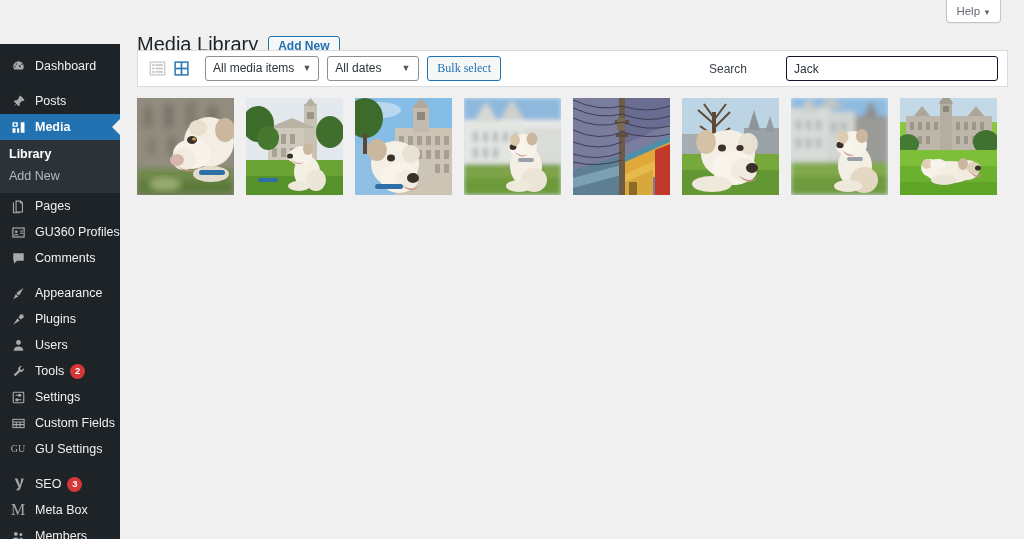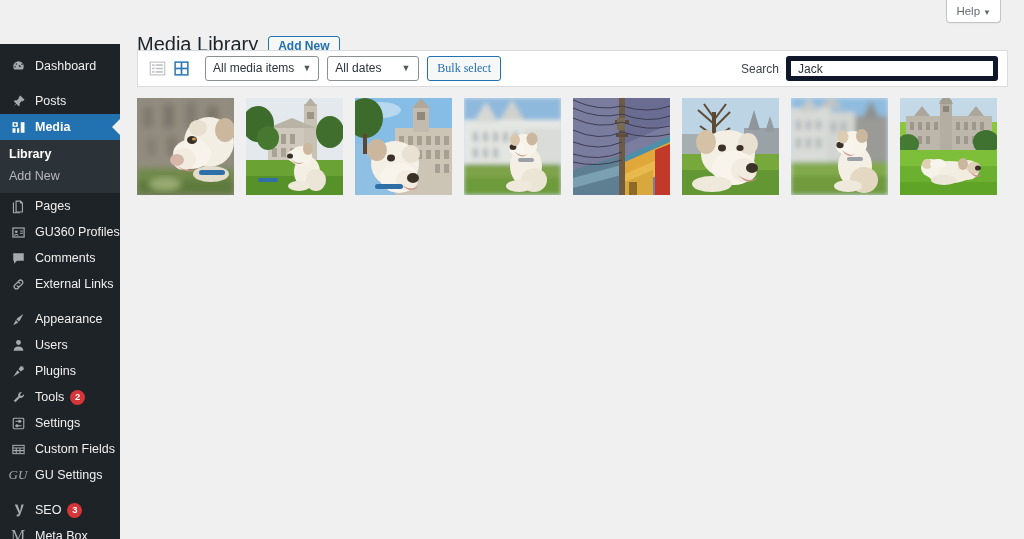--- a/index.html
+++ b/index.html
@@ -76,22 +76,21 @@
     padding: 3px 12px 3px 9px;
     font-size: 12.5px;
     line-height: 16px;
     color: #b4b9be;
     white-space: nowrap;
     cursor: pointer;
   }
   .submenu-item.current { color: #fff; font-weight: 600; }
   .gu-mark {
     font-family: "Liberation Serif", serif;
-    font-style: italic;
-    font-size: 13px;
+    font-size: 10px;
     color: #a7aaad;
   }
   .mb-mark {
     font-family: "Liberation Serif", serif;
     font-size: 16px;
     color: #a7aaad;
     line-height: 1;
   }
 
   
@@ -195,31 +194,31 @@
     border-radius: 3px;
     color: #2271b1;
     font-size: 12px;
     line-height: 23px;
     cursor: pointer;
     white-space: nowrap;
     font-family: Liberation Serif, serif;
   }
   #search-wrap {
     margin-left: auto;
-    display: flex; align-items: center;
+    display: flex; align-items: center; gap: 32px;
   }
   #search-label {
     font-size: 12px;
     color: #3c434a;
     margin-right: 7px;
   }
   #search-input {
     width: 212px; height: 25px;
     padding: 0 7px;
-    border: 5px solid #0f172a;
+    border: 1px solid #0f172a;
     border-radius: 3px;
     background: #fff;
     font-family: "Liberation Sans", sans-serif;
     font-size: 12px;
     color: #2c3338;
     outline: none;
   }
 
   
   #attachments {
@@ -307,58 +306,49 @@
 
     <div class="menu-item">
       <span class="mi-icon">
         <svg width="15" height="15" viewBox="0 0 20 20" fill="currentColor">
             <path d="M3 3h14v10H8l-4 4v-4H3z"></path>
           </svg>
       </span>
       <span class="mi-label">Comments</span>
     </div>
 
-    <div class="menu-item">
-      <span class="mi-icon">
-        <svg width="15" height="15" viewBox="0 0 20 20" fill="none" stroke="currentColor" stroke-width="1.7" stroke-linecap="round">
-            <path d="M8.2 11.8a3 3 0 0 0 4.3 0l2.4-2.4a3 3 0 1 0-4.3-4.3l-1 1"></path>
-            <path d="M11.8 8.2a3 3 0 0 0-4.3 0l-2.4 2.4a3 3 0 1 0 4.3 4.3l1-1"></path>
-          </svg>
-      </span>
-      <span class="mi-label">External Links</span>
-    </div>
 
     <div class="menu-sep"></div>
 
     <div class="menu-item">
       <span class="mi-icon">
         <svg width="15" height="15" viewBox="0 0 20 20" fill="currentColor">
             <path d="M16.5 2.5 8.8 8l-1.6 1.6 3.2 3.2L12 11zm-10 8.2L3 17.5l6.8-3.5z"></path>
           </svg>
       </span>
       <span class="mi-label">Appearance</span>
+    </div>
+
+    <div class="menu-item">
+      <span class="mi-icon">
+        <svg width="15" height="15" viewBox="0 0 20 20" fill="currentColor">
+            <path d="M13.3 2.4 10 6.9l3.1 3.1 4.5-3.3-1.6-1.6 1.1-1.1-1.1-1.1-1.1 1.1zM8.6 8.3 3 16.9l8.6-5.6z"></path>
+          </svg>
+      </span>
+      <span class="mi-label">Plugins</span>
     </div>
 
     <div class="menu-item">
       <span class="mi-icon">
         <svg width="15" height="15" viewBox="0 0 20 20" fill="currentColor">
             <circle cx="10" cy="6" r="3.2"></circle>
             <path d="M3.5 17c0-3.6 2.9-5.6 6.5-5.6s6.5 2 6.5 5.6z"></path>
           </svg>
       </span>
       <span class="mi-label">Users</span>
-    </div>
-
-    <div class="menu-item">
-      <span class="mi-icon">
-        <svg width="15" height="15" viewBox="0 0 20 20" fill="currentColor">
-            <path d="M13.3 2.4 10 6.9l3.1 3.1 4.5-3.3-1.6-1.6 1.1-1.1-1.1-1.1-1.1 1.1zM8.6 8.3 3 16.9l8.6-5.6z"></path>
-          </svg>
-      </span>
-      <span class="mi-label">Plugins</span>
     </div>
 
     <div class="menu-item">
       <span class="mi-icon">
         <svg width="15" height="15" viewBox="0 0 20 20" fill="currentColor">
             <path d="M14.6 2.6a4.4 4.4 0 0 0-4.9 5.6l-6 6 2.1 2.1 6-6a4.4 4.4 0 0 0 5.6-4.9l-2.6 2.6-2.1-.5-.5-2.1z"></path>
           </svg>
       </span>
       <span class="mi-label">Tools</span>
       <span class="badge">2</span>

